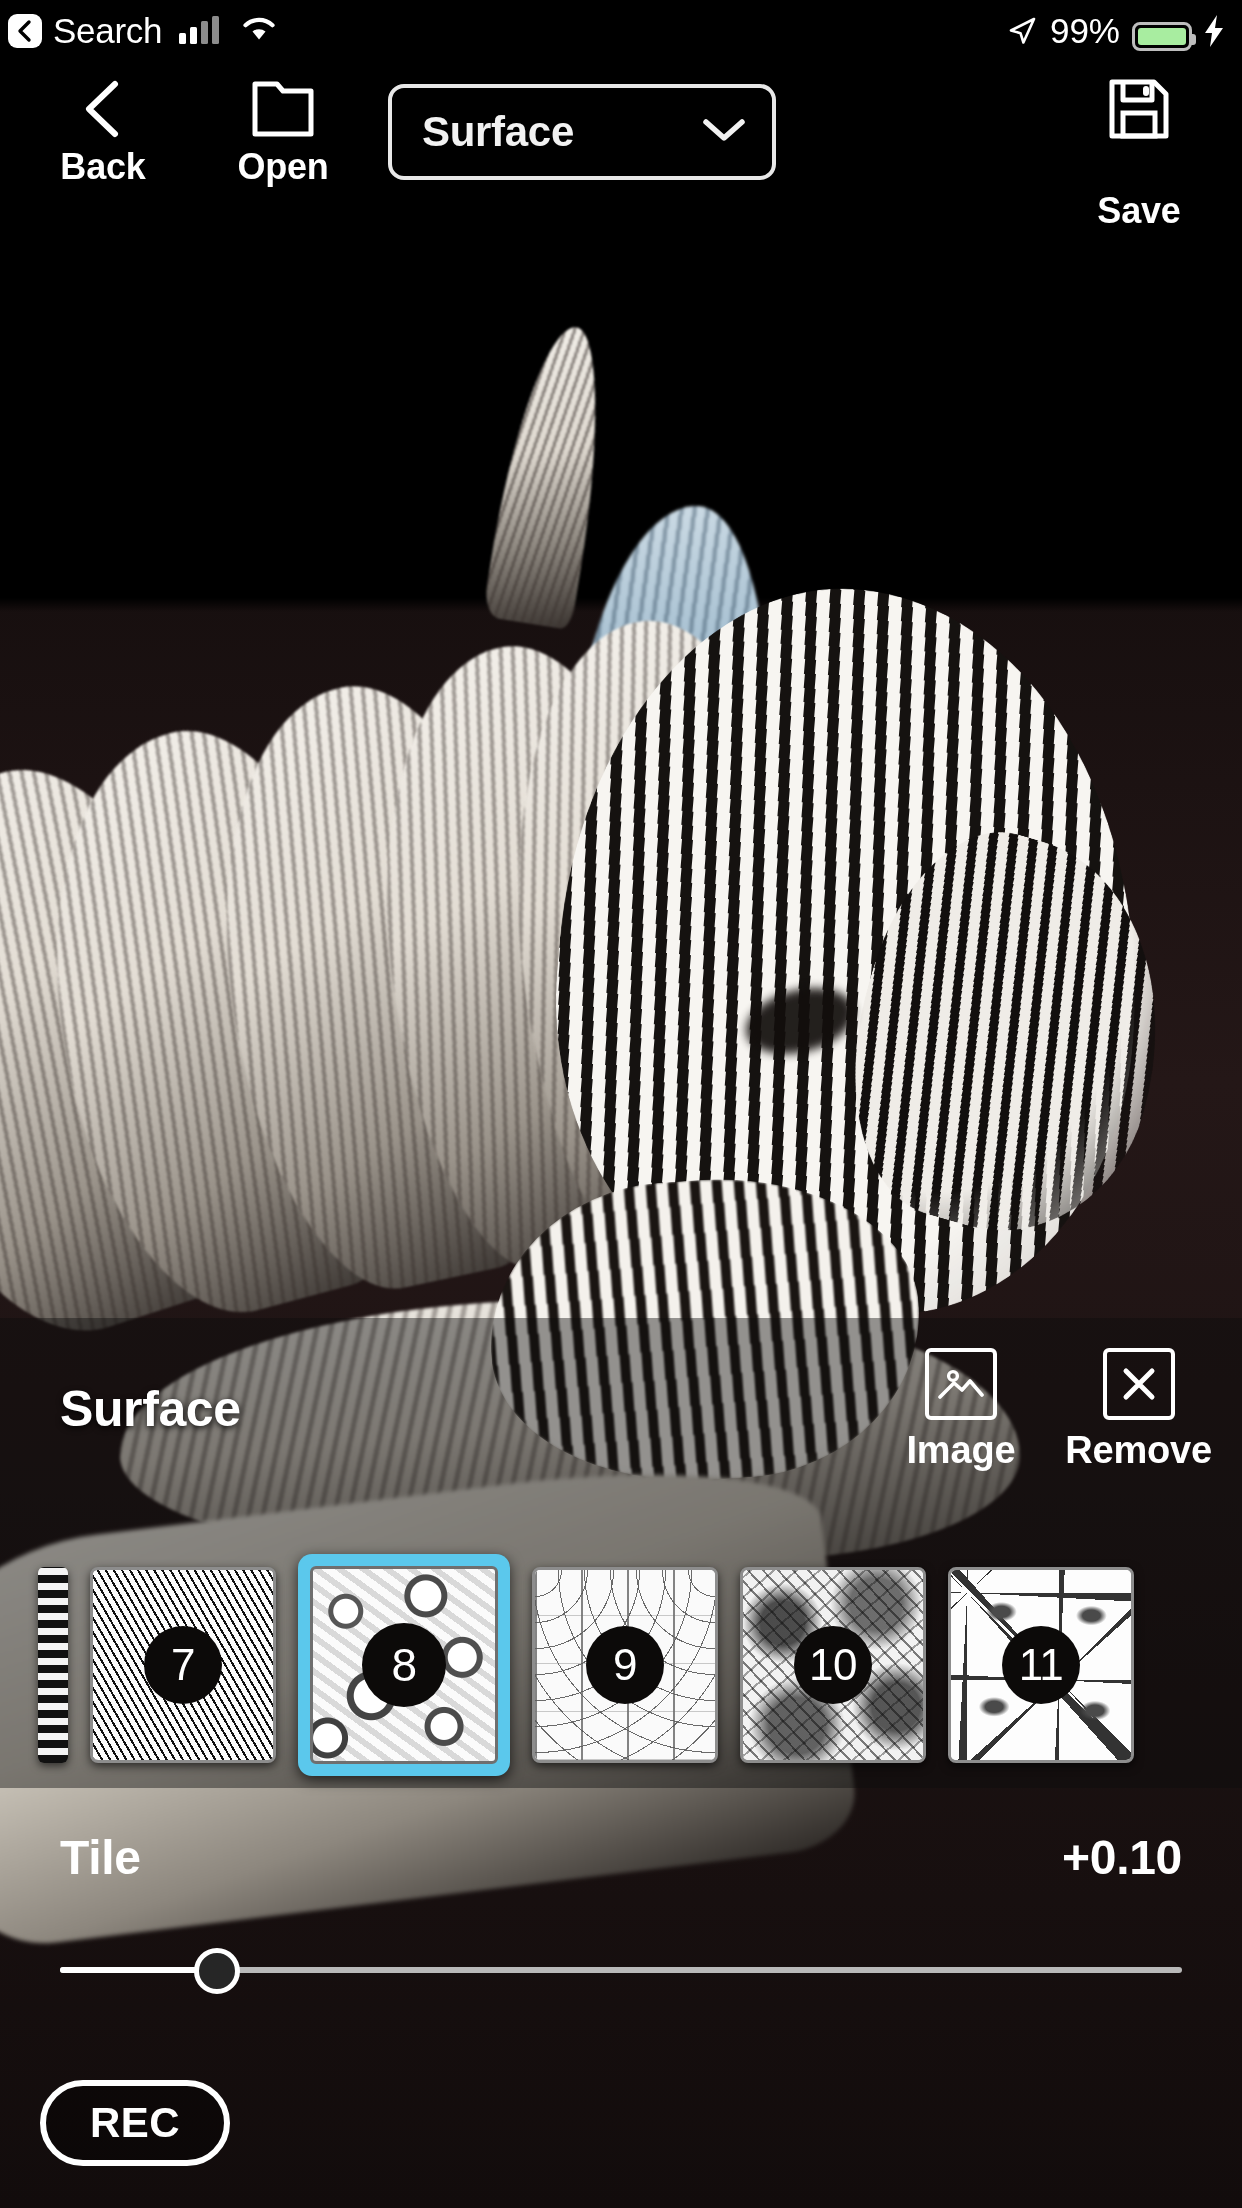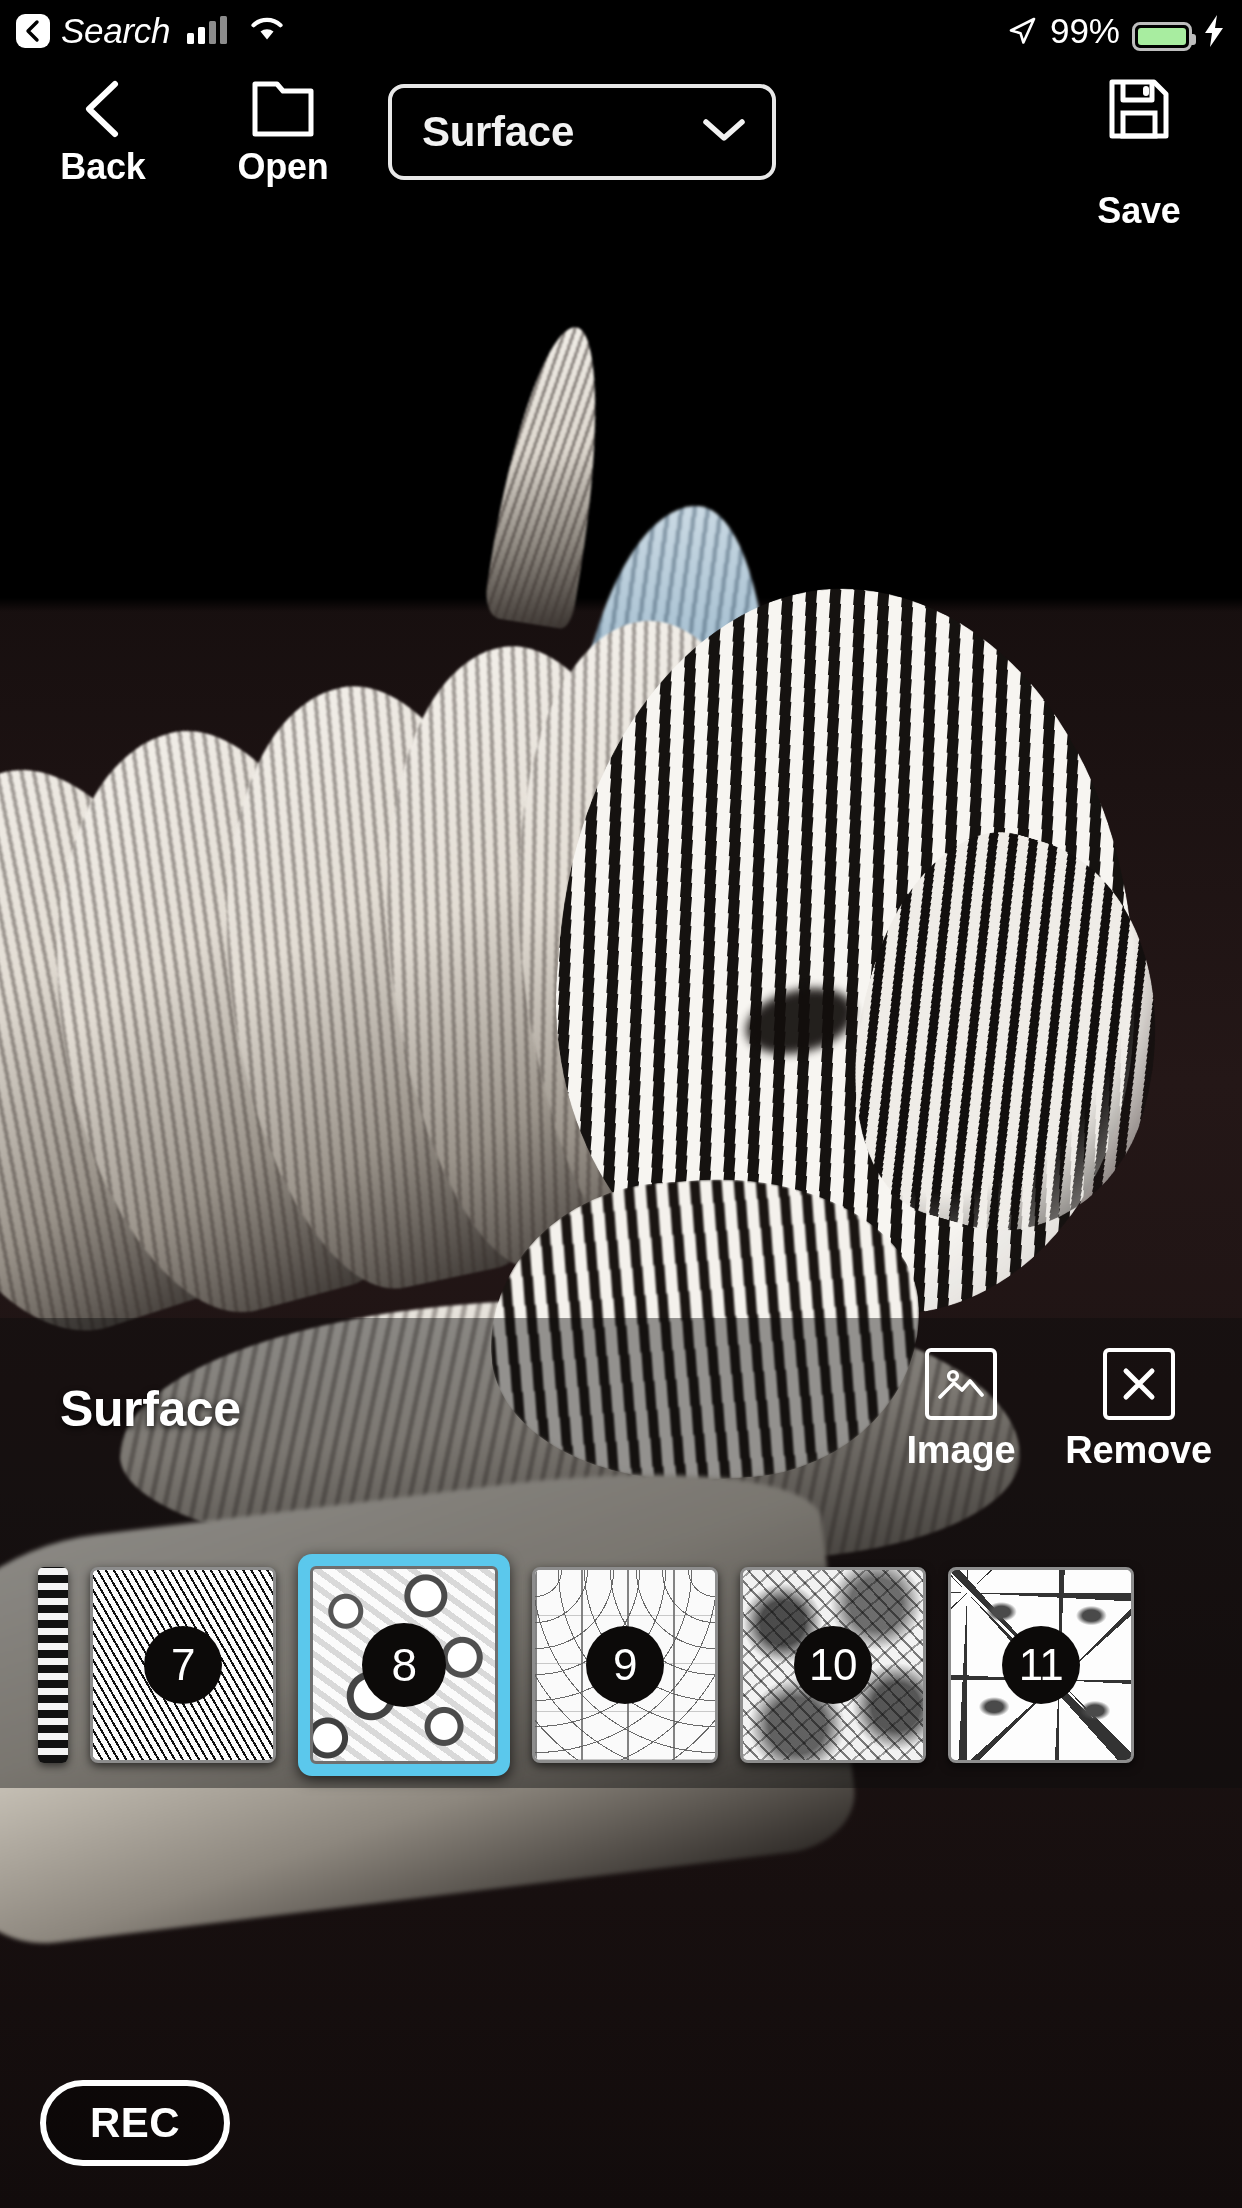--- a/index.html
+++ b/index.html
@@ -9,21 +9,21 @@
     font-family:"Liberation Sans", sans-serif;
     color:#fff; overflow:hidden; position:relative;
   }
   #app { position:absolute; inset:0; background:#000; overflow:hidden; }
 
   
   .statusbar{
     position:absolute; top:0; left:0; width:1242px; height:62px;
     display:flex; align-items:center; z-index:40;
   }
-  .sb-left{ display:flex; align-items:center; margin-left:16px; gap:11px;font-style:italic; }
+  .sb-left{ display:flex; align-items:center; margin-left:8px; gap:11px; }
   .sb-backchip{
     width:34px; height:34px; border-radius:9px; background:#fff;
     display:flex; align-items:center; justify-content:center;
   }
   .sb-backchip svg{ display:block; }
   .sb-carrier{ font-size:35px; font-weight:400; letter-spacing:-0.3px; color:#fff; }
   .sb-signal{ display:flex; align-items:flex-end; gap:4px; height:26px; margin-left:6px;}
   .sb-signal i{ width:7px; background:#fff; border-radius:1.5px; display:block;}
   .sb-signal i:nth-child(1){height:11px;}
   .sb-signal i:nth-child(2){height:17px;}
@@ -450,18 +450,27 @@
       <div class="thumb">
         <div class="tex tex-grunge"></div>
         <div class="badge">10</div>
       </div>
       <div class="thumb">
         <div class="tex tex-floral"></div>
         <div class="badge">11</div>
       </div>
     </div>
 
+  <div class="slider-row">
+    <div class="sl-label">Tile</div>
+    <div class="sl-value">+0.10</div>
+    <div class="sl-track-wrap">
+      <div class="sl-track"></div>
+      <div class="sl-track-fill" id="sl-fill" style="width: 14%;"></div>
+      <div class="sl-thumb" id="sl-thumb" style="left: 14%;"></div>
+    </div>
+  </div>
 
   <div class="rec-btn">
     <span>REC</span>
   </div>
 
 </div>
 
 </body></html>

